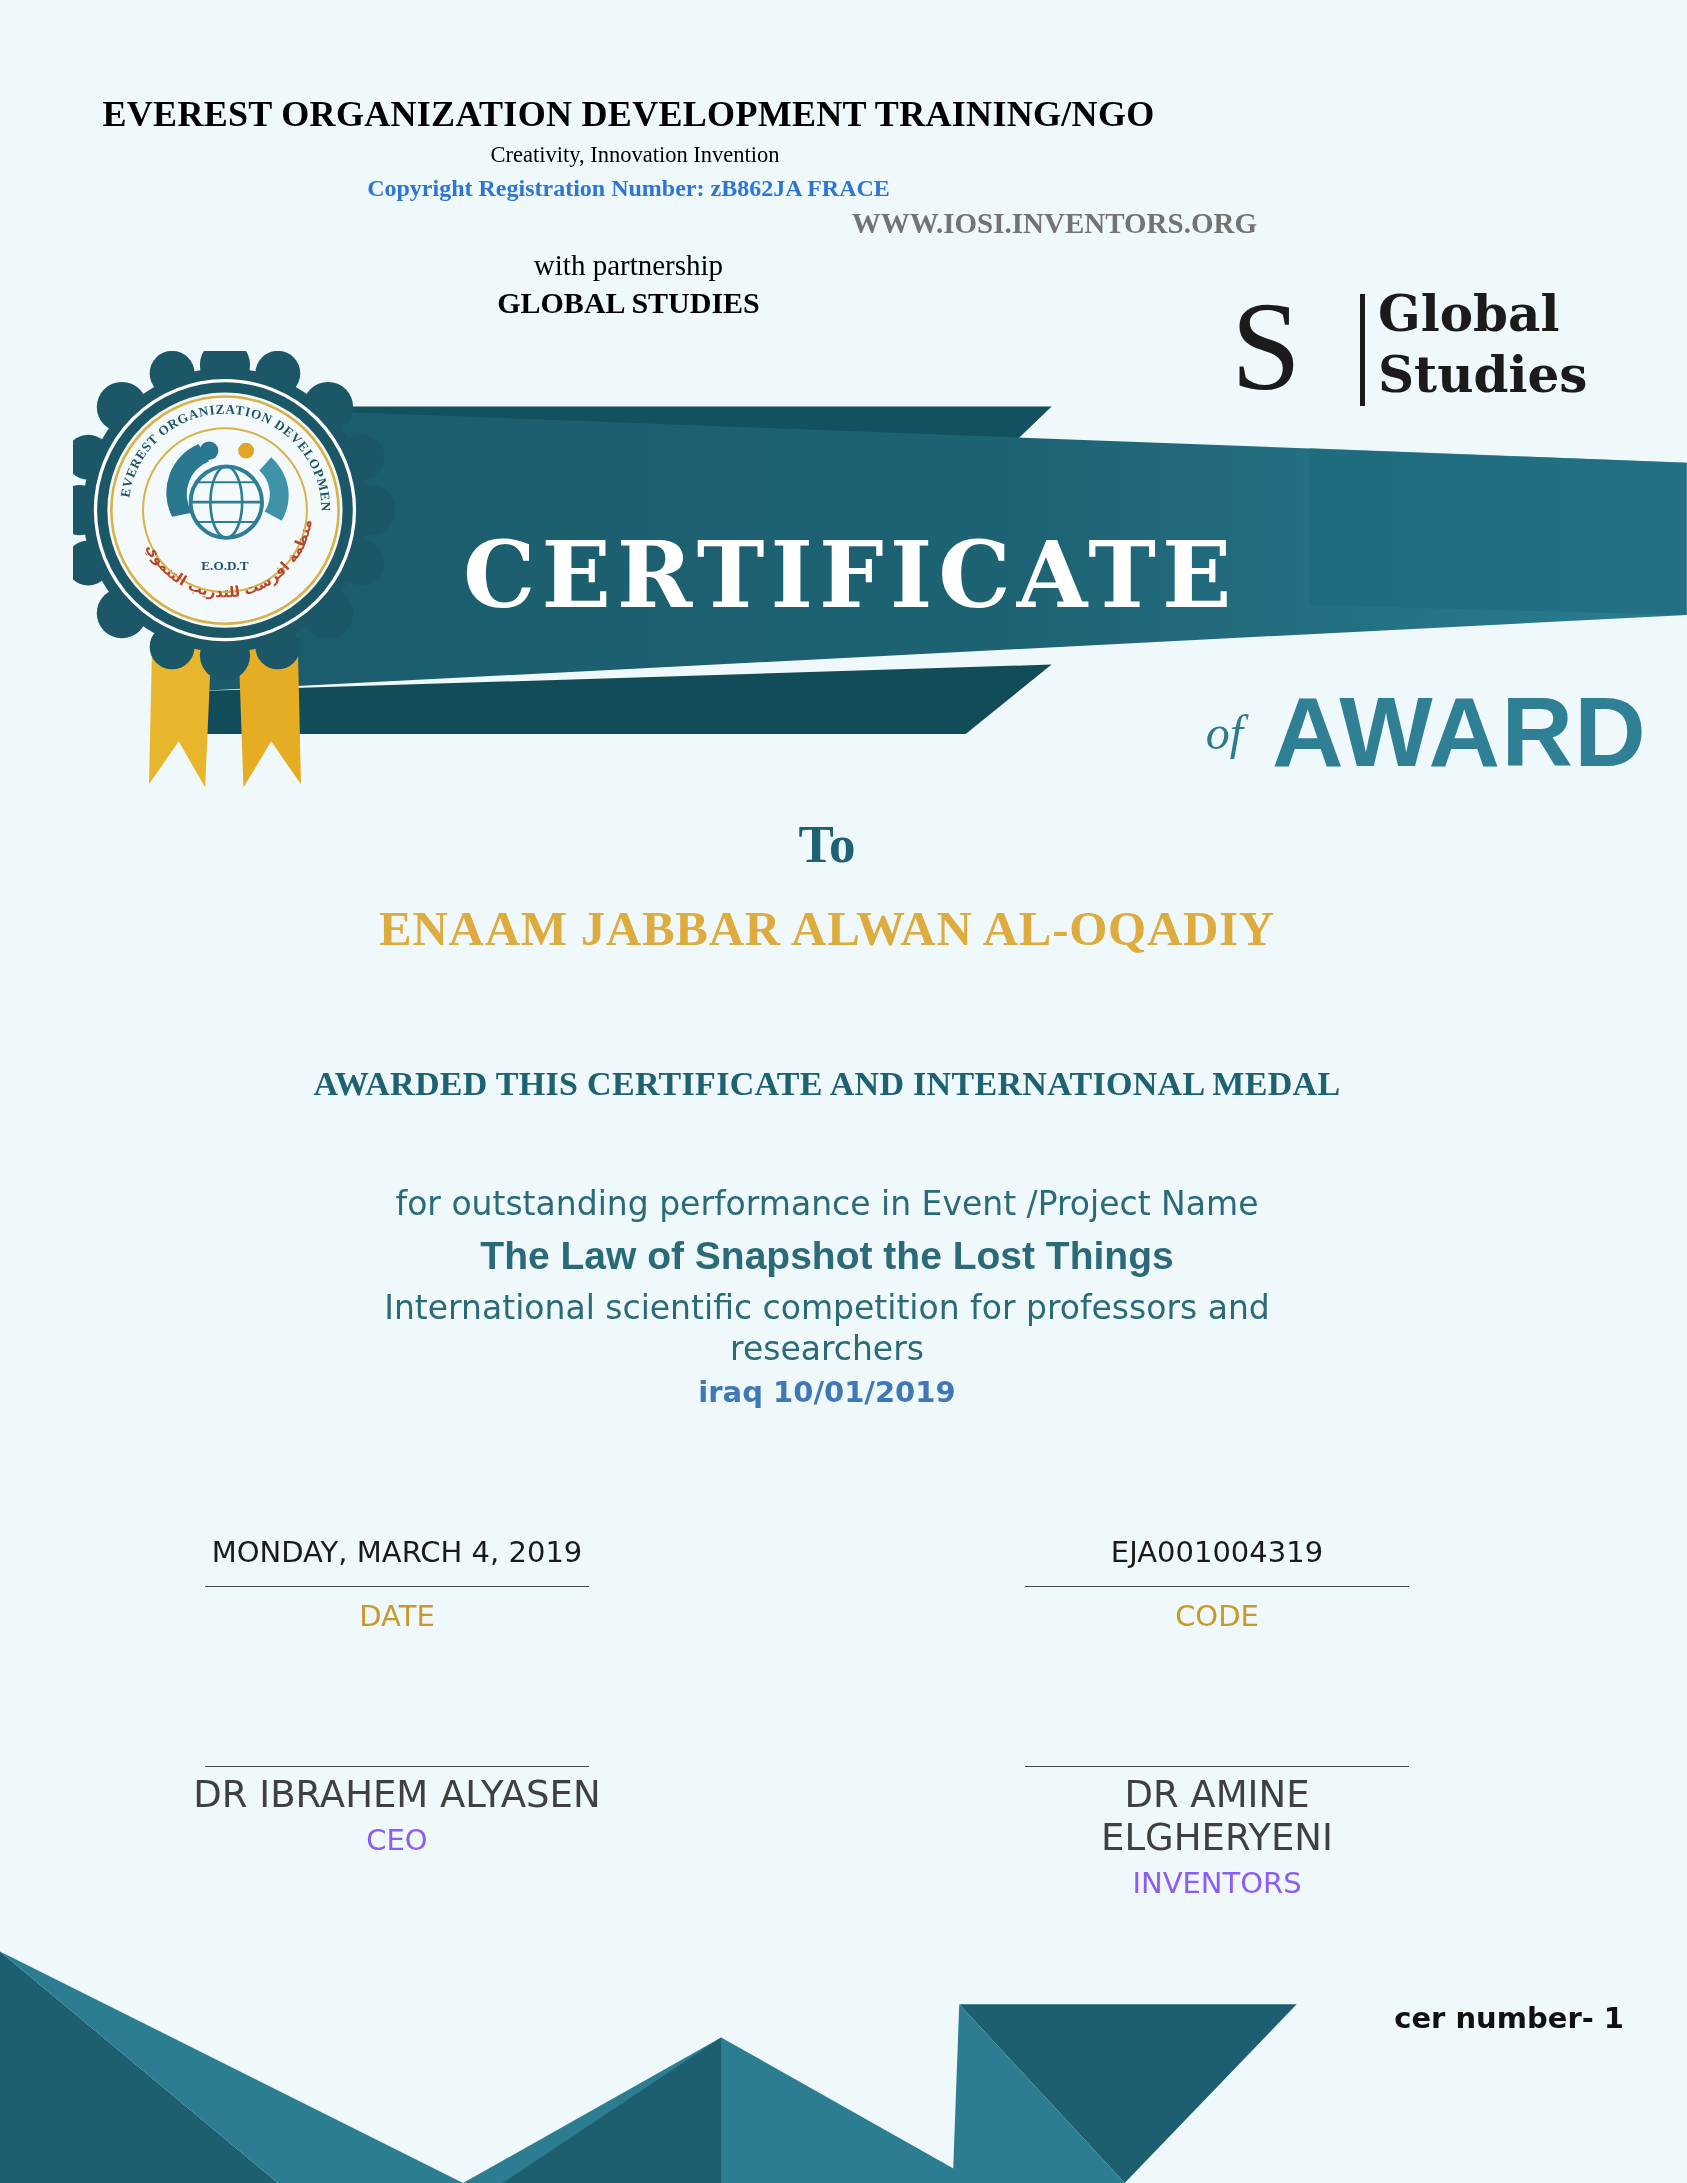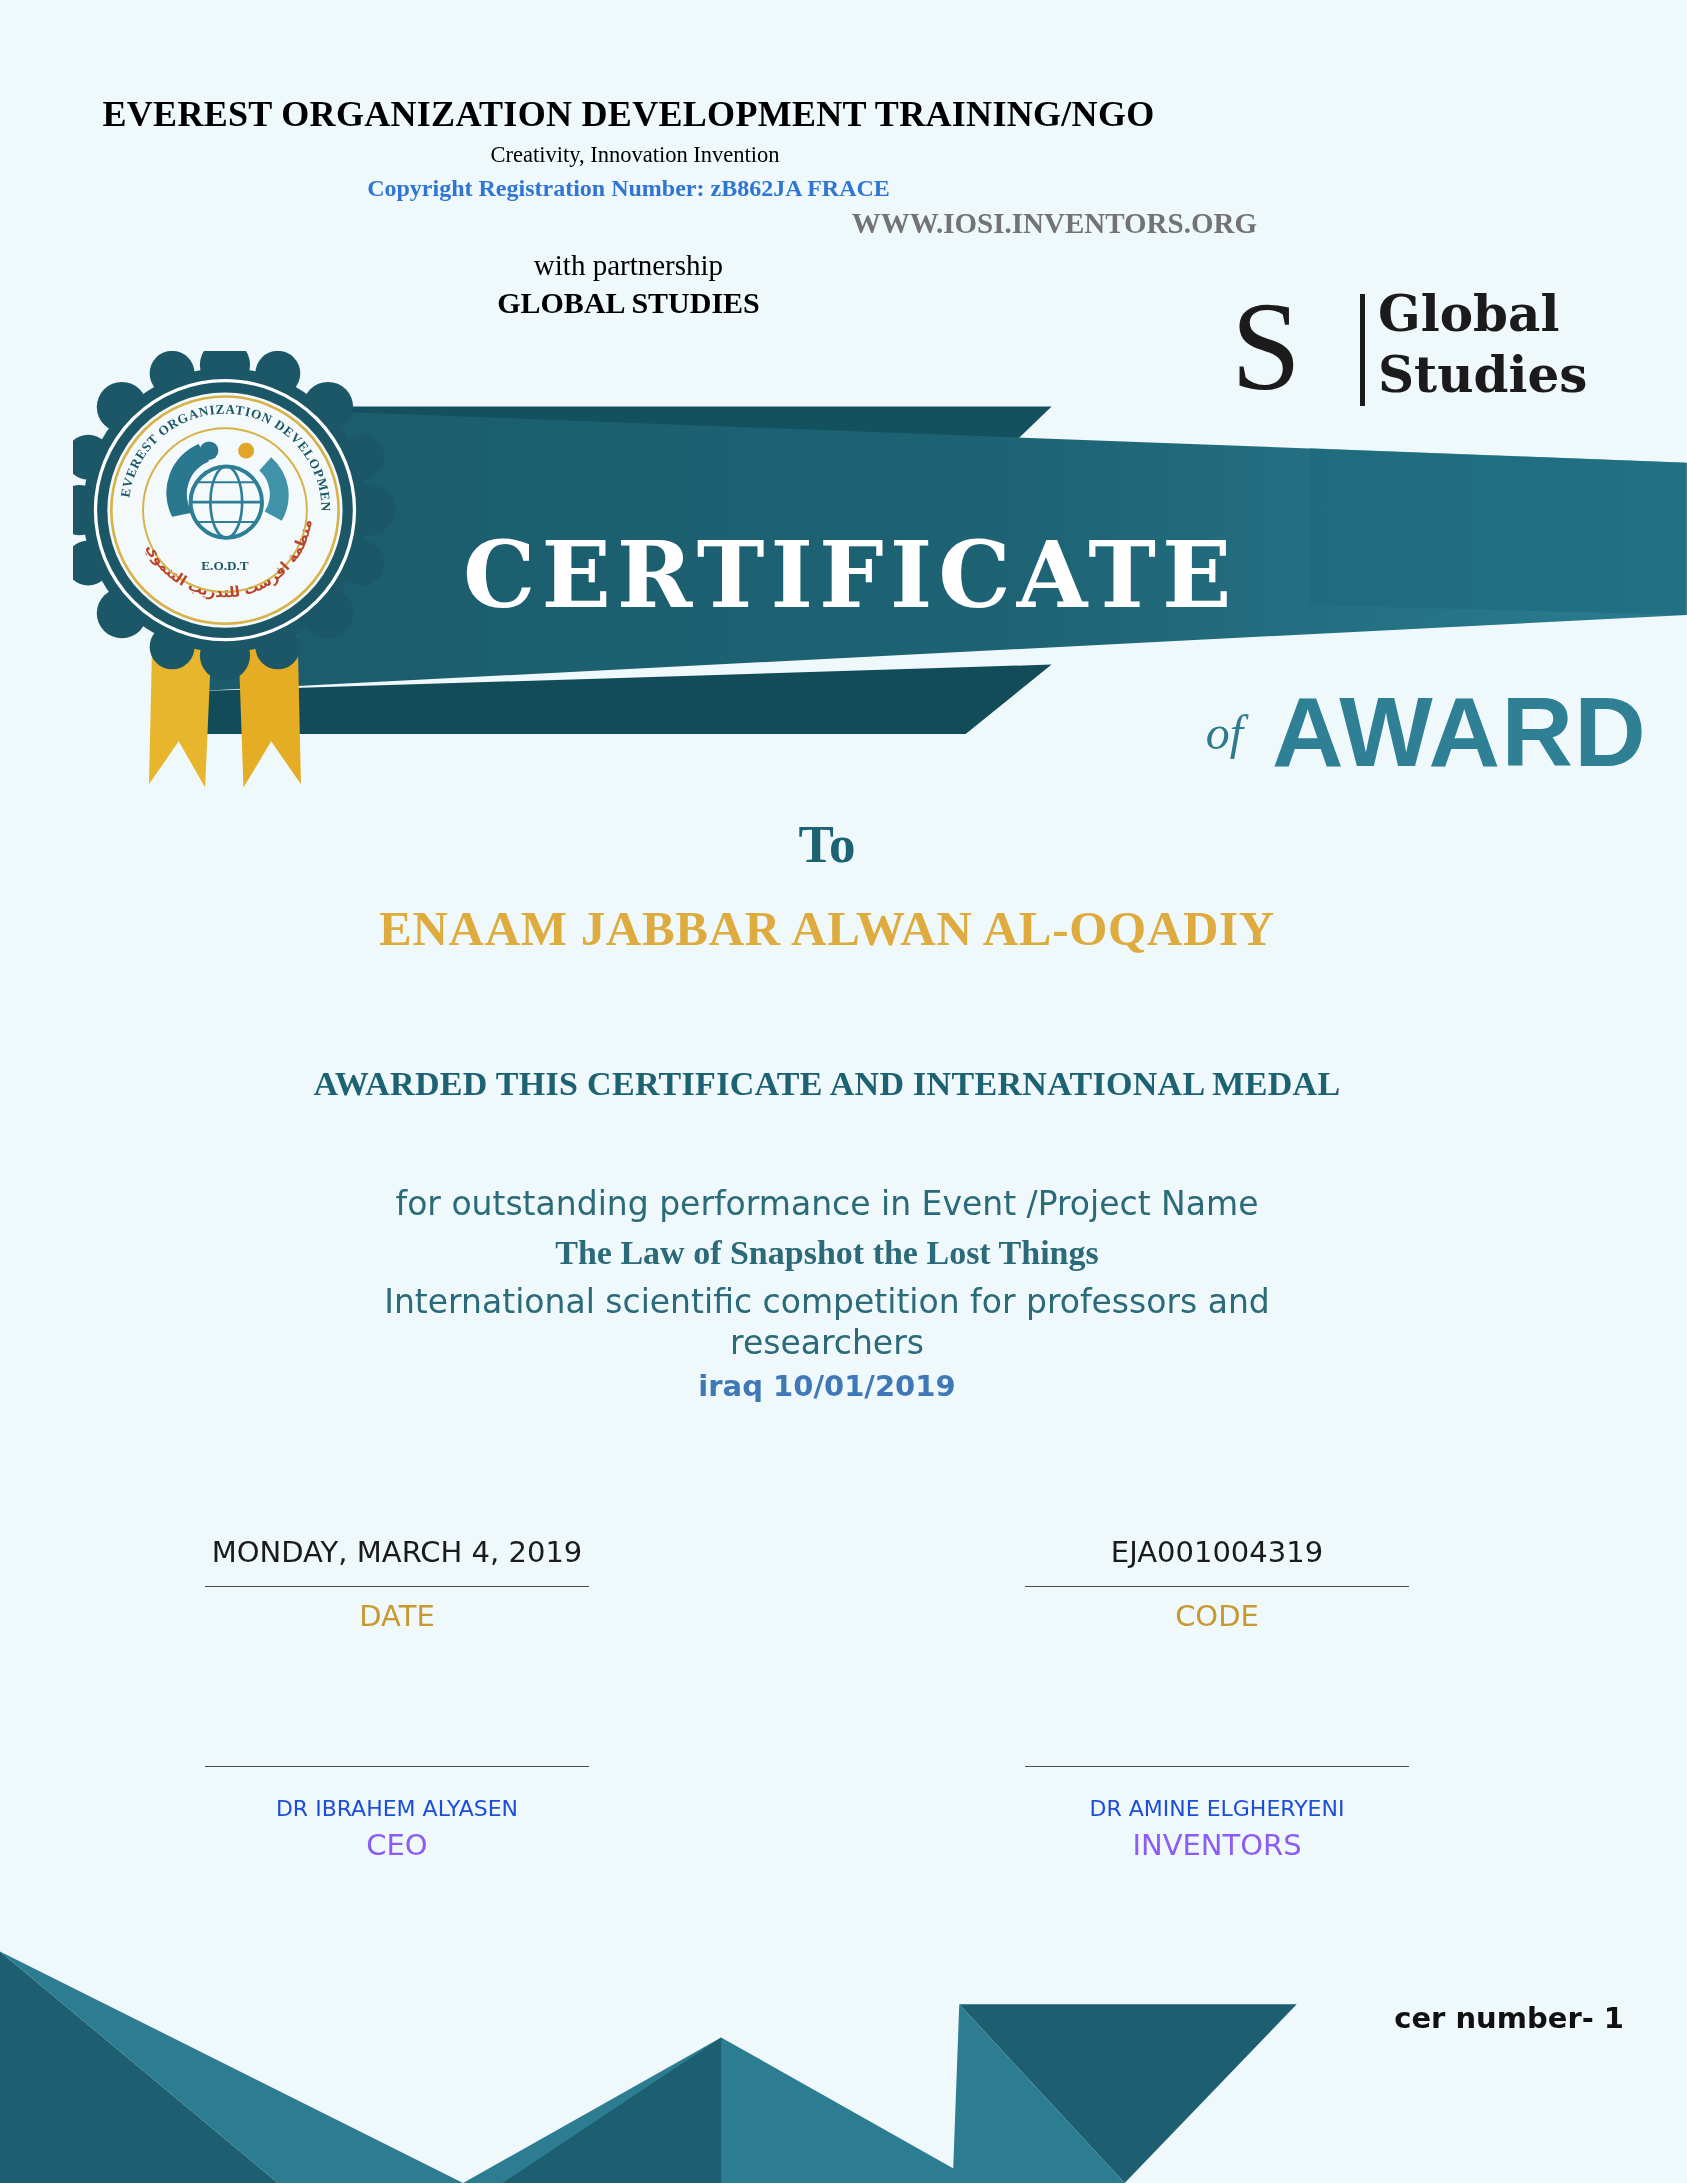--- a/index.html
+++ b/index.html
@@ -201,23 +201,23 @@
     left: 0;
     width: 1654px;
     text-align: center;
     color: #2a6a79;
   }
   .reason-1 {
     font-family: "DejaVu Sans", sans-serif;
     font-size: 33px;
   }
   .reason-2 {
-    font-family: Liberation Serif, serif;
-    font-weight: bold;
-    font-size: 34px;
+    font-family: Liberation Sans, sans-serif;
+    font-weight: bold;
+    font-size: 39px;
     margin-top: 10.6px;
   }
   .reason-3 {
     font-family: "DejaVu Sans", sans-serif;
     font-size: 33px;
     margin-top: 9.3px;
     line-height: 1.25;
     padding: 0 331px;
   }
   .reason-4 {
@@ -269,24 +269,24 @@
     text-align: center;
   }
   .sig-left  { left: 192px;  width: 410px; }
   .sig-right { left: 1012px; width: 410px; }
   .sig-rule {
     margin: 0 auto;
     width: 384px;
     border-top: 1.3px solid #4a4a4a;
   }
   .sig-name {
-    margin-top: 29px;
-    font-family: "DejaVu Sans", sans-serif;
-    font-size: 22px;
-    color: #1d4ed8;
+    margin-top: 6px;
+    font-family: "DejaVu Sans", sans-serif;
+    font-size: 37px;
+    color: #404040;
   }
   .sig-role {
     margin-top: 6.6px;
     font-family: "DejaVu Sans", sans-serif;
     font-size: 29px;
     color: #8b5cf6;
   }
 
   .cer-number {
     position: absolute;

